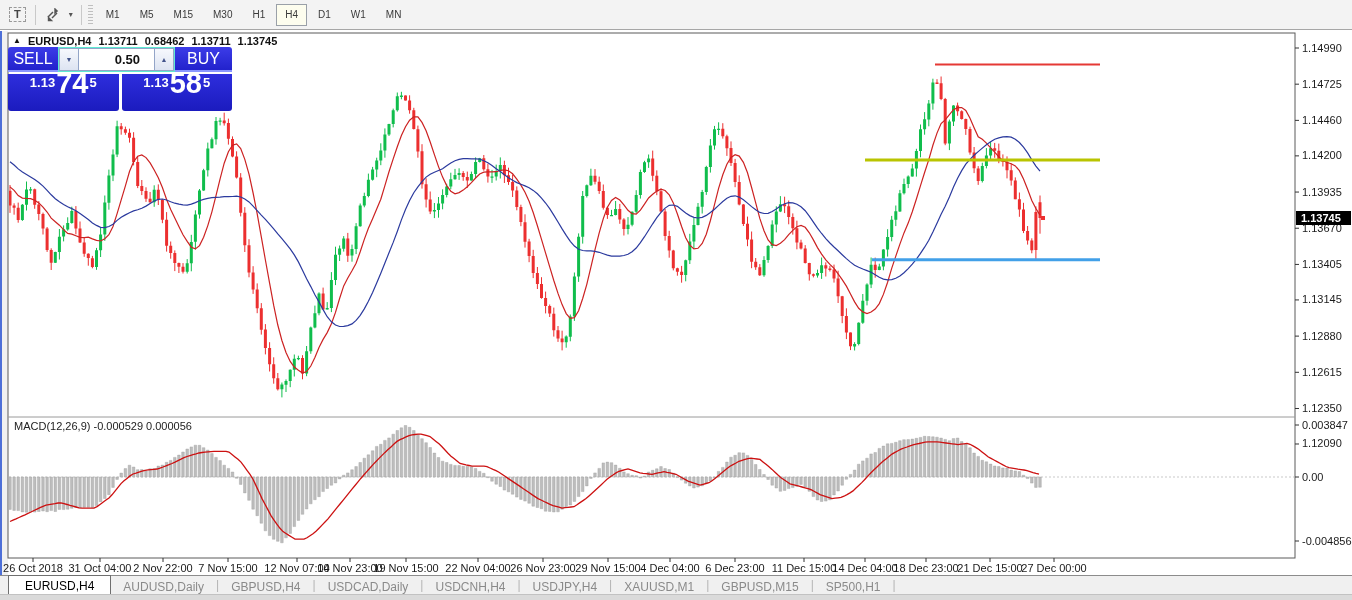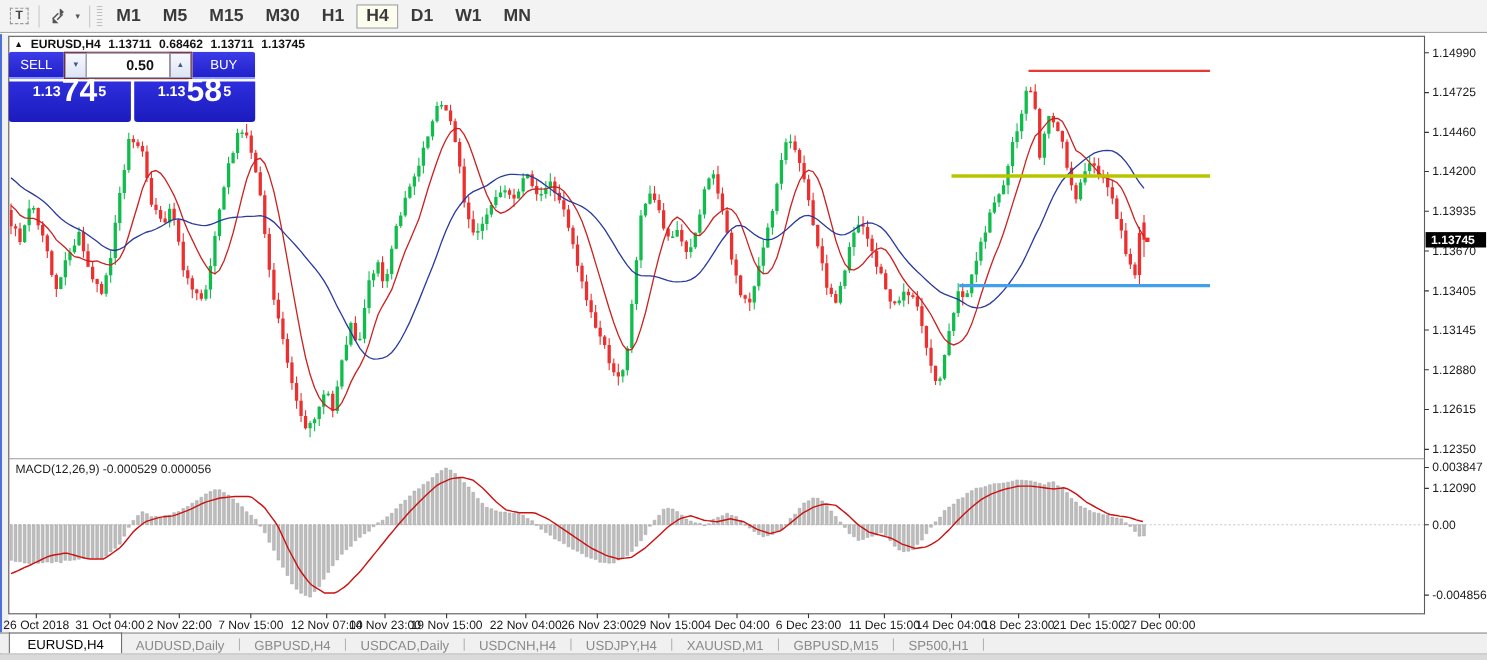--- a/index.html
+++ b/index.html
@@ -10,39 +10,39 @@
            border-bottom:1px solid #a6a6a6;display:flex;align-items:center;padding-left:4px;box-sizing:border-box;}
   .tbtn{height:22px;min-width:22px;border:1px solid transparent;background:transparent;color:#3a3a3a;
         font-family:inherit;font-size:11px;display:flex;align-items:center;justify-content:center;cursor:default;padding:0 4px;}
   .tletter{border:1px dashed #9a9a9a;padding:0px 4px 1px 4px;font-weight:bold;font-size:11px;color:#444;}
   .caretbtn{min-width:12px;padding:0 2px;font-size:8px;color:#555;}
   .vsep{width:1px;height:20px;background:#c9c9c9;margin:0 4px;}
   .grip{width:5px;height:20px;margin:0 4px 0 2px;
         background:repeating-linear-gradient(to bottom,#bfbfbf 0 1px,#f3f3f3 1px 3px);}
   .tfgroup{display:flex;align-items:center;gap:2px;}
   .tfbtn{height:22px;padding:0 8px;border:1px solid transparent;background:transparent;color:#3a3a3a;
-         font-family:inherit;font-size:16px;display:flex;align-items:center;cursor:default;font-weight:bold;}
+         font-family:inherit;font-size:10px;display:flex;align-items:center;cursor:default;}
   .tfbtn.active{background:#fdfdee;border:1px solid #9aa0a8;}
   
   .left-blue{position:absolute;left:0;top:31px;width:2px;height:569px;background:#4d6fd8;}
   .left-gray{position:absolute;left:2px;top:31px;width:6px;height:569px;background:#f1f1f1;}
   svg#chart-svg{position:absolute;left:0;top:0;}
   
   .chart-header{position:absolute;left:13px;top:35px;display:flex;align-items:center;gap:7px;
                 font-size:11px;color:#111;font-weight:bold;}
   .chart-header .dir{font-size:8px;position:relative;top:-1px;}
   
   .trade-panel{position:absolute;left:8px;top:47px;width:224px;height:64px;}
   .tp-row-top{position:absolute;left:0;top:0;width:224px;height:25px;display:flex;}
-  .tp-sell-btn,.tp-buy-btn{background:linear-gradient(#3c3ce8,#2222cc);color:#fff;font-size:12px;
+  .tp-sell-btn,.tp-buy-btn{background:linear-gradient(#3c3ce8,#2222cc);color:#fff;font-size:16px;
         display:flex;align-items:center;justify-content:center;border:none;font-family:inherit;
         border-bottom:2px solid #8a97ff;cursor:default;}
   .tp-sell-btn{width:50px;border-radius:3px 0 0 0;}
   .tp-buy-btn{width:57px;border-radius:0 3px 0 0;}
-  .tp-stepper{width:117px;height:25px;display:flex;background:#7f1d1d;box-sizing:border-box;padding:1px;}
+  .tp-stepper{width:117px;height:25px;display:flex;background:#5eead4;box-sizing:border-box;padding:1px;}
   .tp-step-btn{width:20px;background:linear-gradient(#f6f8fd,#dde4f2);border:1px solid #93a5c8;color:#44558c;
         font-size:7px;display:flex;align-items:center;justify-content:center;font-family:inherit;cursor:default;}
   .tp-vol{flex:1;background:#fff;border-top:1px solid #93a5c8;border-bottom:1px solid #93a5c8;
         font-size:13px;font-weight:bold;color:#111;display:flex;align-items:center;justify-content:flex-end;padding-right:14px;}
   .tp-row-bottom{position:absolute;left:0;top:27px;width:224px;height:37px;display:flex;gap:3px;}
   .tp-price{flex:1;background:linear-gradient(#2e2edd,#1b1bbe);border-radius:0 0 3px 3px;color:#fff;
         display:flex;align-items:flex-end;justify-content:center;padding-bottom:3px;}
   .tp-price .pfx{font-size:13px;font-weight:bold;margin-bottom:18px;}
   .tp-price .big{font-size:29px;font-weight:bold;line-height:26px;margin:12px 1px;}
   .tp-price .sup{font-size:13px;font-weight:bold;align-self:flex-start;margin-top:1px;}

